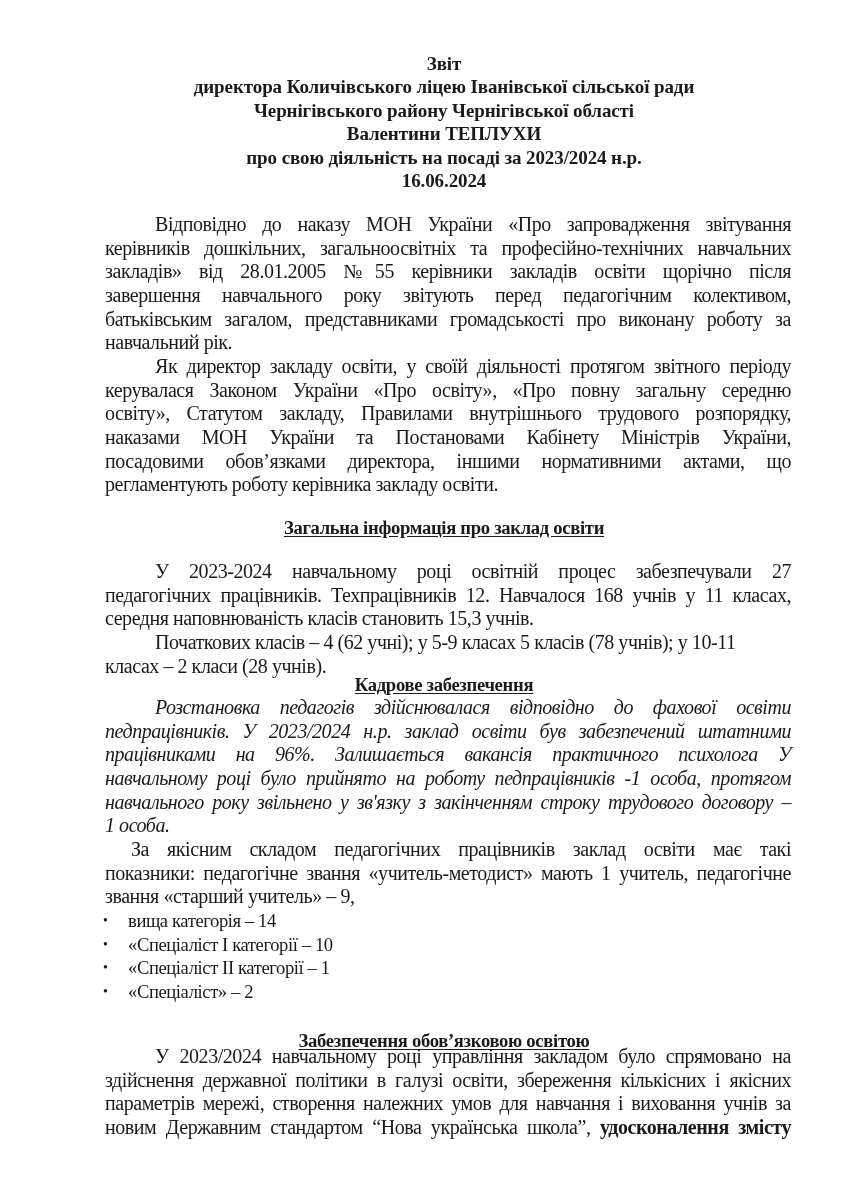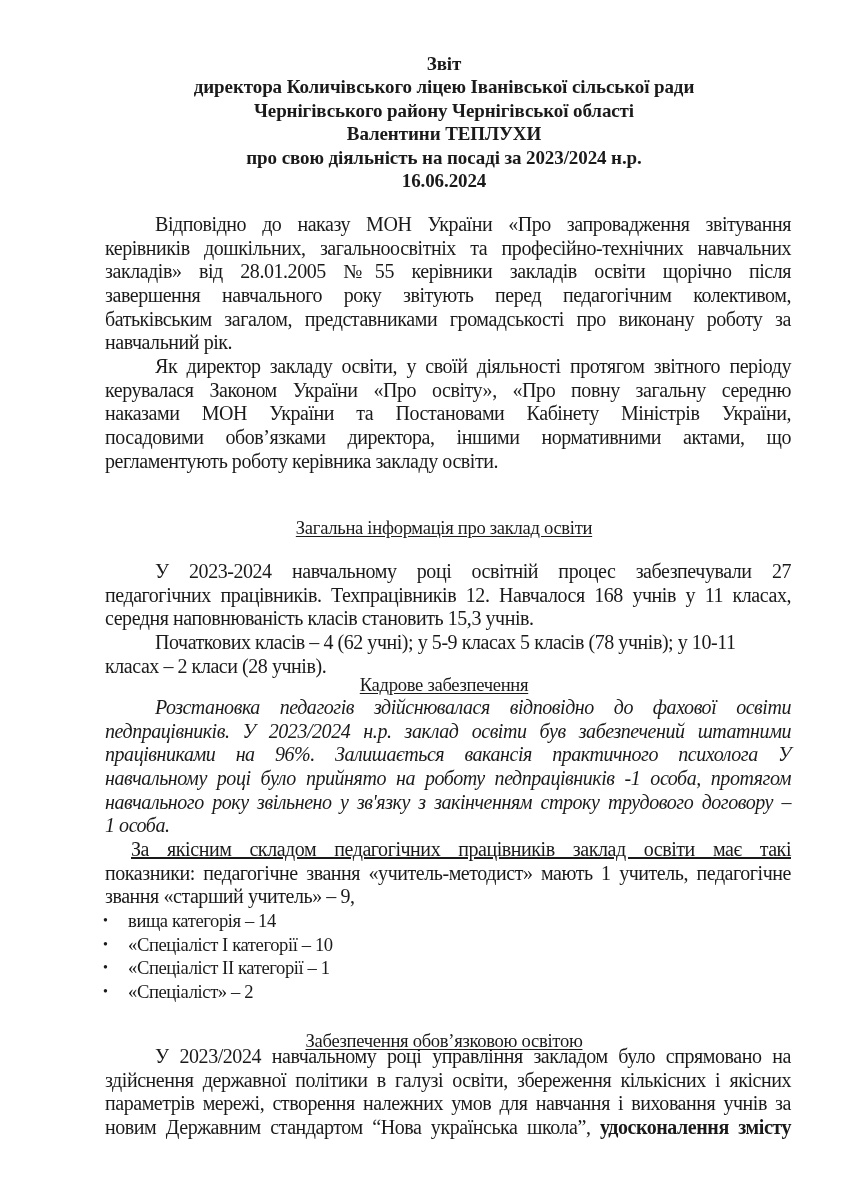--- a/index.html
+++ b/index.html
@@ -18,21 +18,21 @@
   .body-text {
     position: absolute; left: 105px; width: 686px;
     font-size: 20px; line-height: 23.7px;
     letter-spacing: -0.45px;
   }
   .ln { display: block; white-space: nowrap; text-align: justify; text-align-last: justify; height: 23.7px; overflow: visible; }
   .ln.last { text-align-last: left; }
   .ln.indent { padding-left: 50px; }
   .heading {
     position: absolute; left: 101px; width: 686px; text-align: center;
-    font-weight: normal; font-size: 18.6px; line-height: 23.7px; letter-spacing: -0.3px;
+    font-weight: bold; font-size: 18.6px; line-height: 23.7px; letter-spacing: -0.3px;
   }
   .heading span { text-decoration: underline; text-underline-offset: 2px; }
   .bullets { position: absolute; left: 101px; width: 686px; font-size: 18.6px; line-height: 23.7px; letter-spacing: -0.4px; margin: 0; padding: 0; list-style: none; }
   .bullets li { position: relative; padding-left: 27px; height: 23.7px; white-space: nowrap; }
   .bullets li .dot { position: absolute; left: 2px; top: 0; font-size: 14px; }
   b.inline { font-weight: bold; }
 </style>
 </head>
 <body>
 
@@ -52,20 +52,21 @@
     <span class="ln">керівників дошкільних, загальноосвітніх та професійно-технічних  навчальних</span>
     <span class="ln">закладів» від 28.01.2005 №55 керівники закладів освіти щорічно після</span>
     <span class="ln">завершення навчального року звітують перед педагогічним колективом,</span>
     <span class="ln">батьківським загалом, представниками громадськості про виконану роботу за</span>
     <span class="ln last">навчальний рік.</span>
   </div>
 
   <div class="body-text" style="top:355px;">
     <span class="ln indent">Як директор закладу освіти, у своїй діяльності протягом звітного періоду</span>
     <span class="ln">керувалася Законом України «Про освіту», «Про повну загальну середню</span>
+    <span class="ln">освіту», Статутом закладу, Правилами внутрішнього трудового розпорядку,</span>
     <span class="ln">наказами МОН України та Постановами Кабінету Міністрів України,</span>
     <span class="ln">посадовими обов’язками директора, іншими нормативними актами, що</span>
     <span class="ln last">регламентують роботу керівника закладу освіти.</span>
   </div>
 
   <div class="heading" style="top:516px;">
     <span>Загальна інформація про заклад освіти</span>
   </div>
 
   <div class="body-text" style="top:560px;">
@@ -86,21 +87,21 @@
   <div class="body-text" style="top:696px;font-style:italic;">
     <span class="ln indent">Розстановка педагогів здійснювалася відповідно до фахової освіти</span>
     <span class="ln">педпрацівників. У 2023/2024 н.р. заклад освіти був забезпечений штатними</span>
     <span class="ln">працівниками на 96%. Залишається вакансія практичного психолога У</span>
     <span class="ln">навчальному році було прийнято на роботу педпрацівників -1 особа, протягом</span>
     <span class="ln">навчального року звільнено у зв'язку з закінченням строку трудового договору –</span>
     <span class="ln last">1 особа.</span>
   </div>
 
   <div class="body-text" style="top:838px;">
-    <span class="ln" style="padding-left:26px;text-decoration:underline;">За якісним складом педагогічних працівників заклад освіти має такі</span>
+    <span class="ln" style="padding-left:26px;">За якісним складом педагогічних працівників заклад освіти має такі</span>
     <span class="ln">показники: педагогічне звання «учитель-методист» мають 1 учитель, педагогічне</span>
     <span class="ln last">звання «старший учитель» – 9,</span>
   </div>
 
   <ul class="bullets" style="top:909px;">
     <li><span class="dot">•</span><span>вища категорія – 14</span></li>
     <li><span class="dot">•</span><span>«Спеціаліст І категорії  – 10</span></li>
     <li><span class="dot">•</span><span>«Спеціаліст ІІ категорії  – 1</span></li>
     <li><span class="dot">•</span><span>«Спеціаліст» – 2</span></li>
   </ul>

